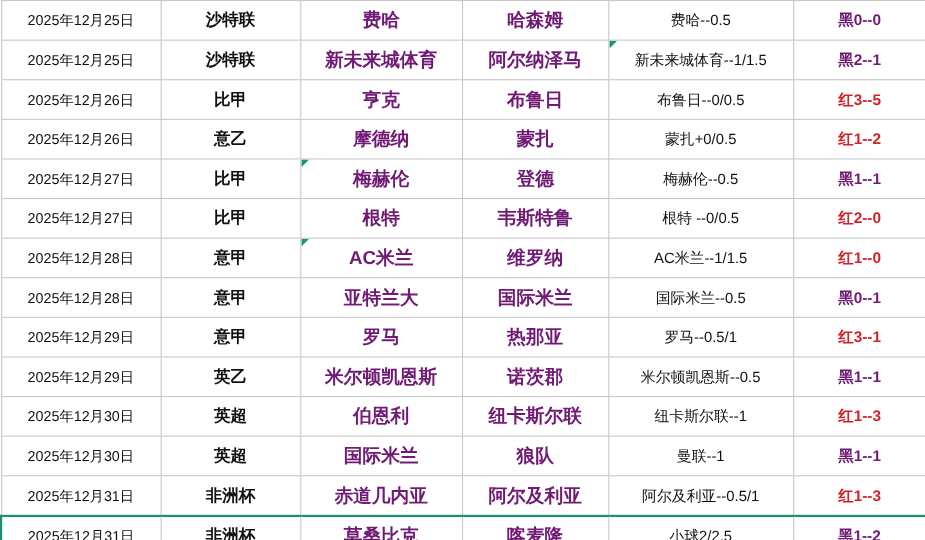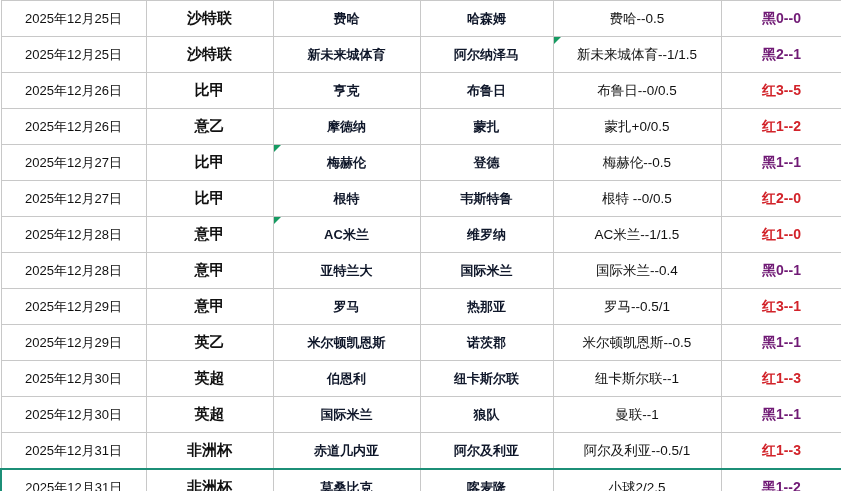--- a/index.html
+++ b/index.html
@@ -47,23 +47,23 @@
     font-weight: normal;
     letter-spacing: 0px;
   }
   .cell-league {
     font-size: 15px;
     font-weight: bold;
     color: #111111;
     margin-top: 13px;
   }
   .cell-home, .cell-away {
-    font-size: 13px;
+    font-size: 17px;
     font-weight: bold;
-    color: #0f172a;
+    color: #701a75;
   }
   .cell-rec {
     font-size: 13.5px;
     font-weight: normal;
     color: #111111;
   }
   .cell-res {
     font-size: 14px;
     font-weight: bold;
   }
@@ -168,21 +168,21 @@
           <td class="cell-home flag">AC米兰</td>
           <td class="cell-away">维罗纳</td>
           <td class="cell-rec">AC米兰--1/1.5</td>
           <td class="cell-res res-red">红1--0</td>
         </tr>
         <tr>
           <td class="cell-date">2025年12月28日</td>
           <td class="cell-league">意甲</td>
           <td class="cell-home">亚特兰大</td>
           <td class="cell-away">国际米兰</td>
-          <td class="cell-rec">国际米兰--0.4</td>
+          <td class="cell-rec">国际米兰--0.5</td>
           <td class="cell-res res-black">黑0--1</td>
         </tr>
         <tr>
           <td class="cell-date">2025年12月29日</td>
           <td class="cell-league">意甲</td>
           <td class="cell-home">罗马</td>
           <td class="cell-away">热那亚</td>
           <td class="cell-rec">罗马--0.5/1</td>
           <td class="cell-res res-red">红3--1</td>
         </tr>

